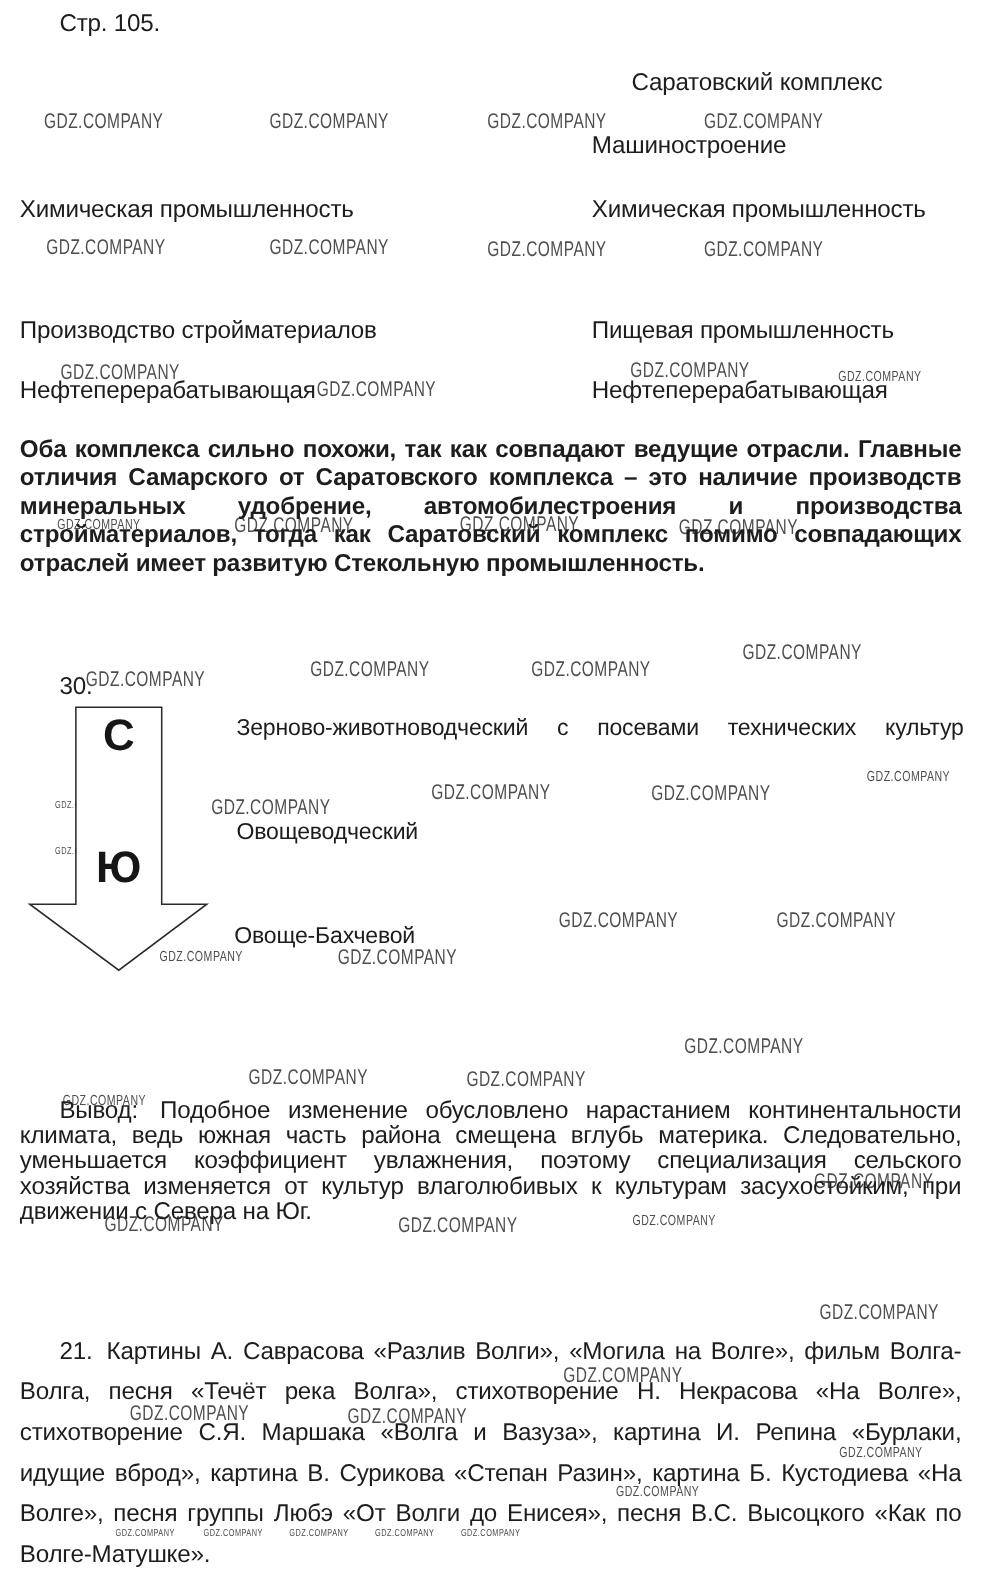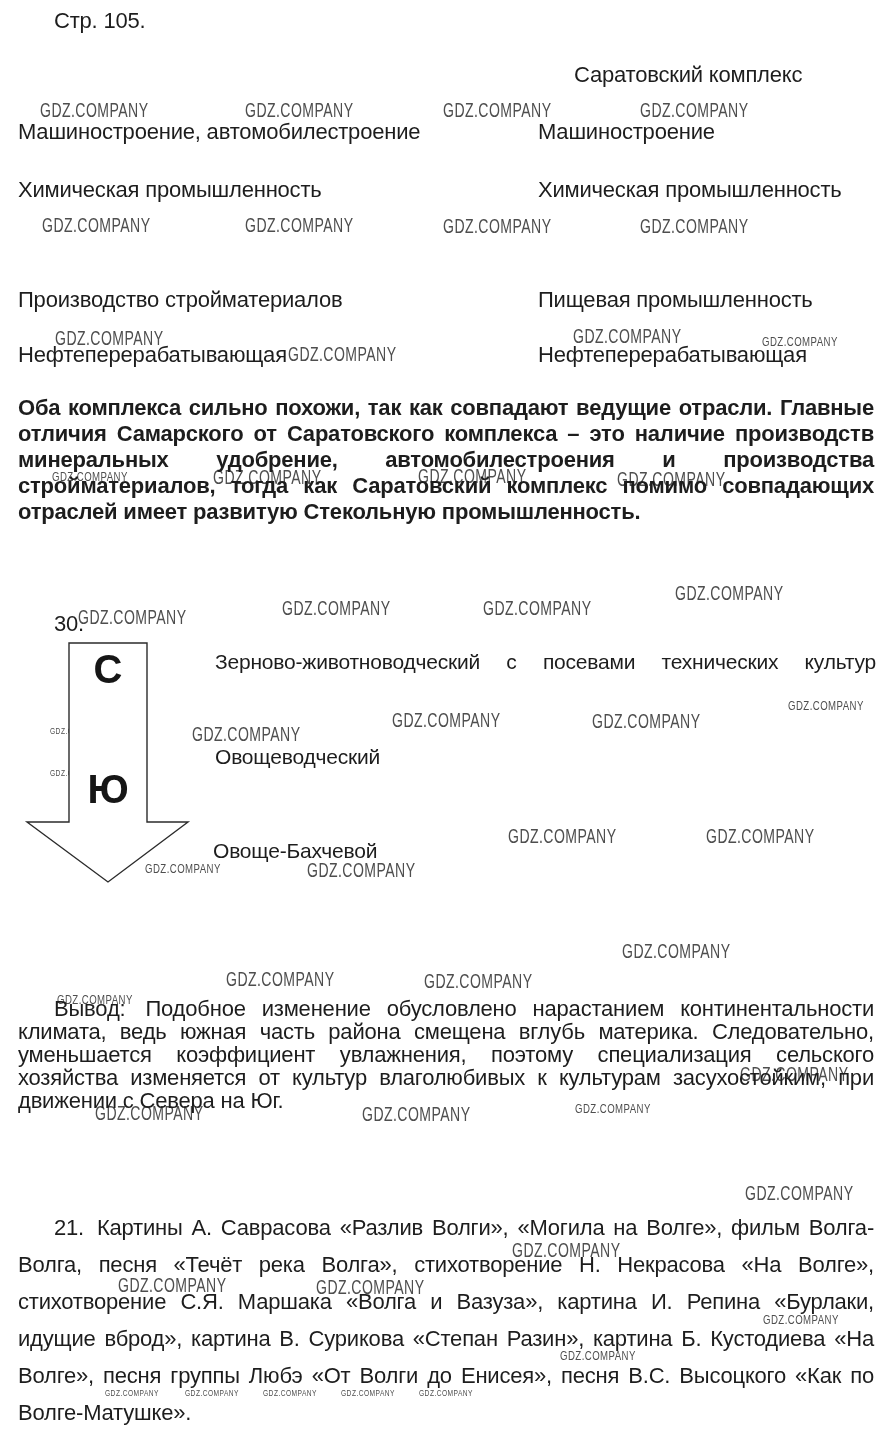--- a/index.html
+++ b/index.html
@@ -107,21 +107,20 @@
     <i class="wm xs" style="left:185px;top:1388px">GDZ.COMPANY</i>
     <i class="wm xs" style="left:263px;top:1388px">GDZ.COMPANY</i>
     <i class="wm xs" style="left:341px;top:1388px">GDZ.COMPANY</i>
     <i class="wm xs" style="left:419px;top:1388px">GDZ.COMPANY</i>
   </div>
 
   <div class="abs t b" style="left:18px;top:9px">Стр. 105.</div>
 
   <div class="abs t b" style="left:538px;top:63px">Саратовский комплекс</div>
 
-  <div class="abs t" style="left:18px;top:120px">Машиностроение, автомобилестроение</div>
   <div class="abs t" style="left:538px;top:120px">Машиностроение</div>
   <div class="abs t" style="left:18px;top:178px">Химическая промышленность</div>
   <div class="abs t" style="left:538px;top:178px">Химическая промышленность</div>
   <div class="abs t" style="left:538px;top:288px">Пищевая промышленность</div>
   <div class="abs t" style="left:18px;top:288px">Производство стройматериалов</div>
   <div class="abs t" style="left:18px;top:343px">Нефтеперерабатывающая</div>
   <div class="abs t" style="left:538px;top:343px">Нефтеперерабатывающая</div>
 
   <p class="abs para lh375" style="left:18px;top:395px;width:856px">Оба комплекса сильно похожи, так как совпадают ведущие отрасли. Главные отличия Самарского от Саратовского комплекса – это наличие производств минеральных удобрение, автомобилестроения и производства стройматериалов, тогда как Саратовский комплекс помимо совпадающих отраслей имеет развитую Стекольную промышленность.</p>
 

